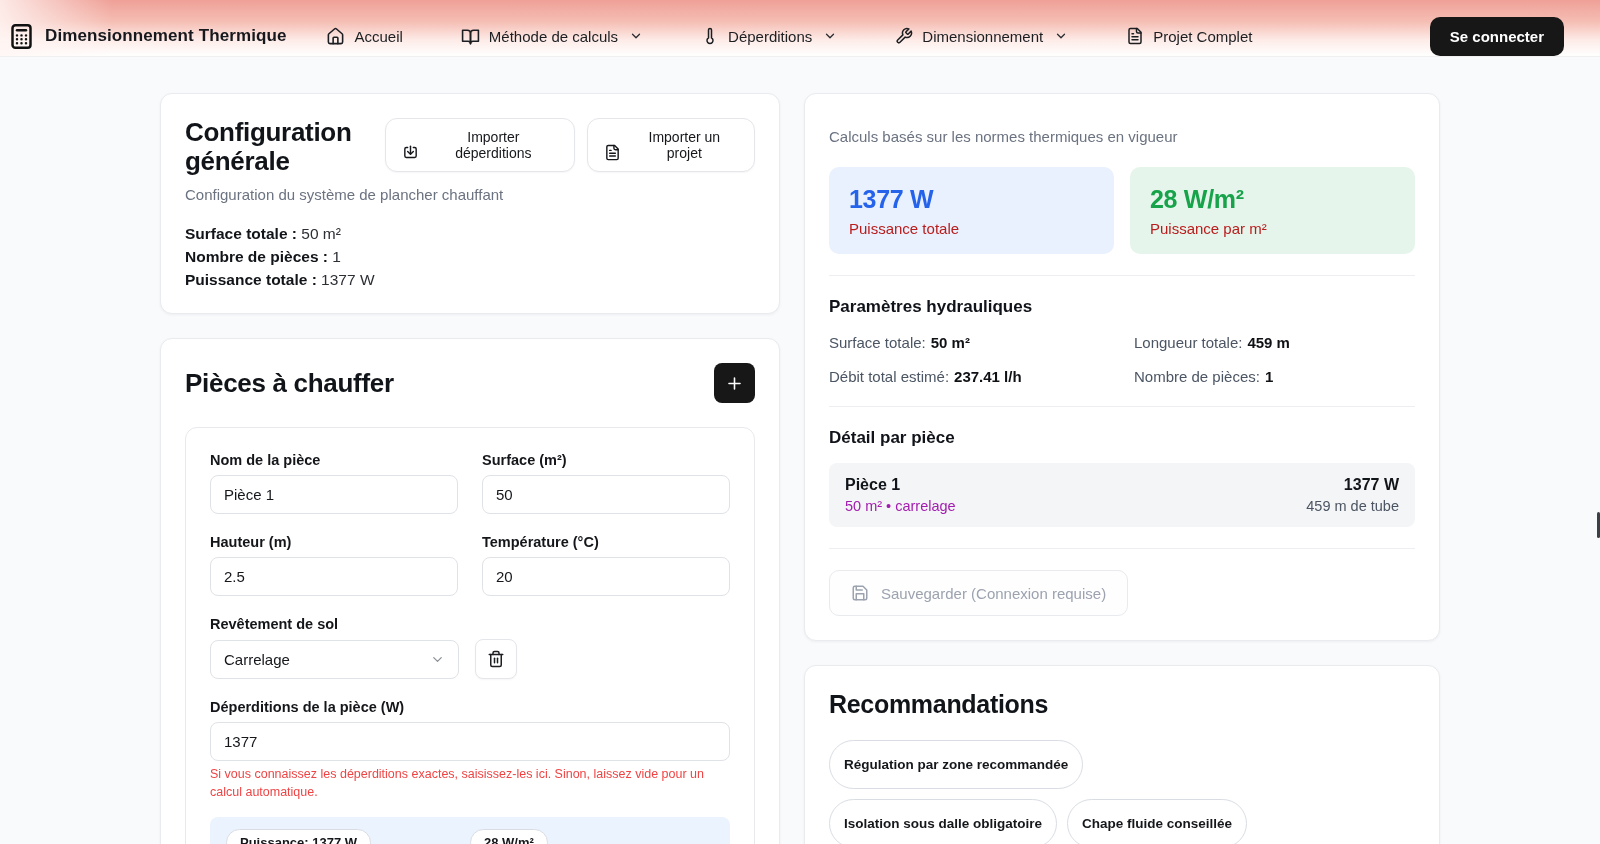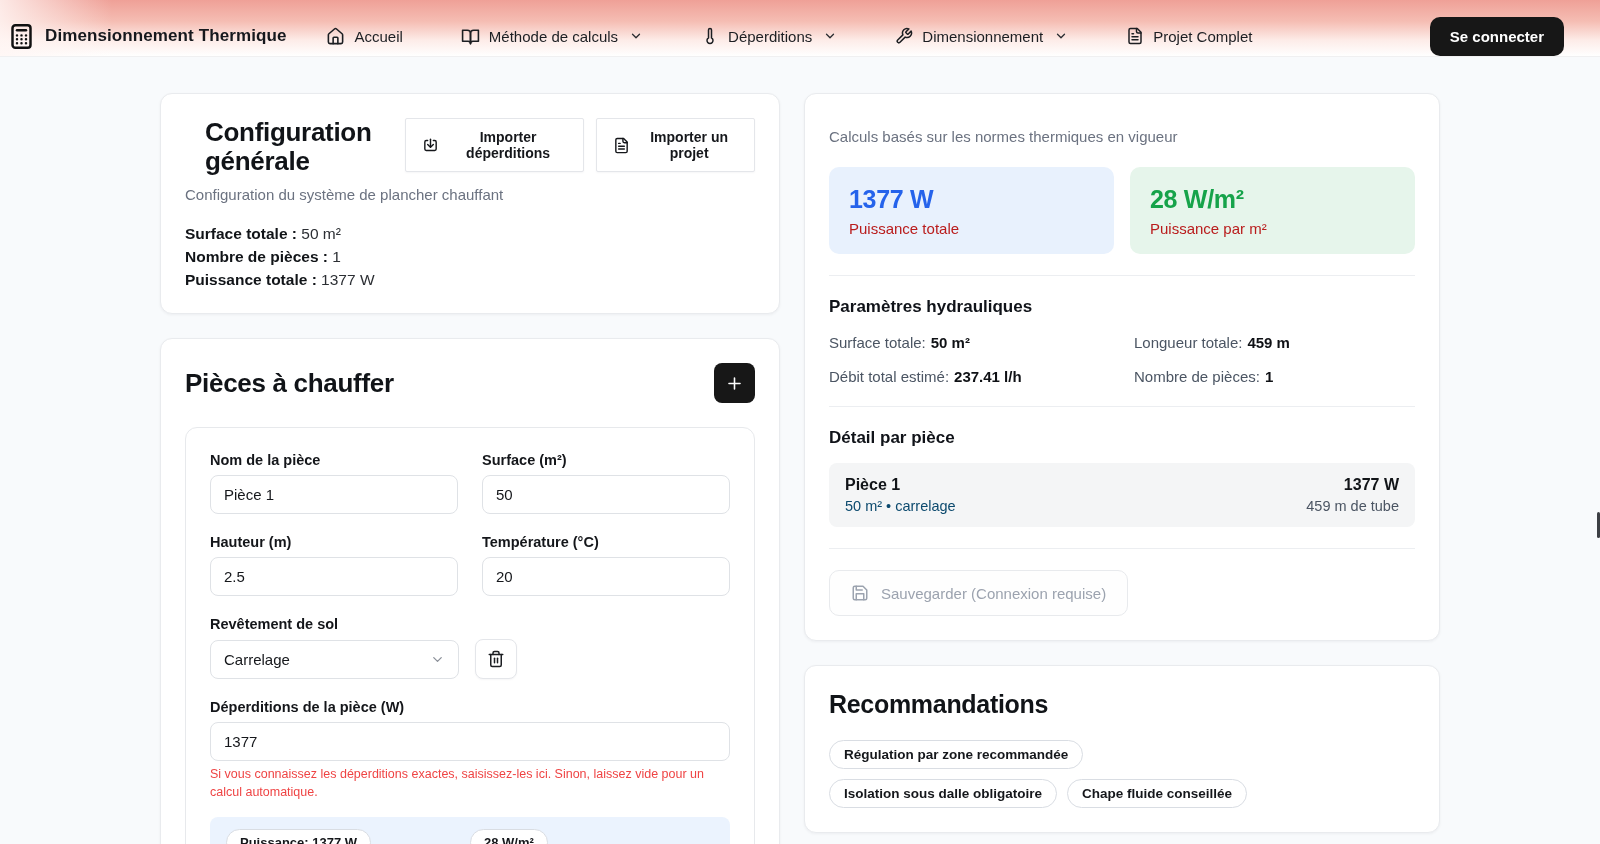--- a/index.html
+++ b/index.html
@@ -34,26 +34,26 @@
   
   .main { display:grid; grid-template-columns:620px 636px; gap:24px; padding:36px 160px 0; }
   .card {
     background:#fff; border:1px solid #e9ebee; border-radius:12px;
     box-shadow:0 1px 3px rgba(16,24,40,.05); padding:24px;
   }
   .col { display:flex; flex-direction:column; gap:24px; }
 
   
   .config-head { display:flex; justify-content:space-between; align-items:flex-start; }
-  .config-title { font-size:26px; line-height:1.12; font-weight:700; max-width:200px; letter-spacing:-.3px;margin-left:20px; }
+  .config-title { font-size:26px; line-height:1.12; font-weight:700; max-width:200px; letter-spacing:-.3px; }
   .head-buttons { display:flex; gap:12px; }
   .outline-btn {
-    display:flex; align-items:center; gap:10px; background:#fff; cursor:pointer;
-    border:1px solid #e4e6ea; border-radius:2px; padding:10px 16px;
-    font-family:inherit; font-size:14px; font-weight:700; color:#15171b;
+    display:flex; align-items:flex-end; gap:10px; background:#fff; cursor:pointer;
+    border:1px solid #e4e6ea; border-radius:12px; padding:10px 16px;
+    font-family:inherit; font-size:14px; font-weight:400; color:#15171b;
     box-shadow:0 1px 2px rgba(16,24,40,.04);
   }
   .card-sub { color:#6b7280; font-size:15px; margin-top:10px; }
   .config-stats { margin-top:22px; display:flex; flex-direction:column; gap:5px; }
   .stat-line { font-size:15.5px; color:#2c2f34; }
   .stat-line b { color:#111418; font-weight:700; }
 
   
   .rooms-head { display:flex; justify-content:space-between; align-items:center; }
   .rooms-title { font-size:26px; font-weight:700; letter-spacing:-.3px; }
@@ -104,35 +104,35 @@
   .divider { border-top:1px solid #eceef1; margin:21px 0; }
   .section-h { font-size:17px; font-weight:700; color:#101319; }
   .hydro-grid { display:grid; grid-template-columns:1fr 1fr; gap:17px 24px; margin-top:17px; }
   .hydro-item { font-size:15px; color:#4b5563; }
   .hydro-item b { color:#0f1115; font-weight:700; margin-left:5px; }
   .room-row {
     margin-top:15px; background:#f4f5f6; border-radius:8px; padding:13px 16px;
     display:flex; justify-content:space-between; align-items:center;
   }
   .room-name { font-size:16px; font-weight:700; }
-  .room-meta { font-size:14.5px; color:#0c4a6e; margin-top:4px; }
+  .room-meta { font-size:14.5px; color:#a21caf; margin-top:4px; }
   .room-power { font-size:16px; font-weight:700; text-align:right; }
   .room-tube { font-size:14.5px; color:#4b5563; margin-top:4px; text-align:right; }
   .save-btn {
     display:flex; align-items:center; gap:12px; background:#fefefe; cursor:default;
     border:1px solid #e8eaed; border-radius:10px; padding:13px 21px;
     font-family:inherit; font-size:15px; color:#9ca3af; width:fit-content;
   }
 
   
   .reco-title { font-size:25px; font-weight:700; letter-spacing:-.3px; }
   .reco-pills { display:flex; flex-wrap:wrap; gap:10px; margin-top:21px; max-width:480px; }
   .reco-pill {
     background:#fff; border:1px solid #d9dde3; border-radius:999px;
-    padding:6px 14px; font-size:13.5px; font-weight:700; color:#15171b; white-space:nowrap;
+    padding:16px 14px; font-size:13.5px; font-weight:700; color:#15171b; white-space:nowrap;
   }
 
   .scroll-mark { position:fixed; right:0; top:512px; width:3px; height:26px; background:#3c3f44; border-radius:2px; }
 </style>
 </head>
 <body>
 
 <header class="navbar">
   <div class="brand">
     <span class="brand-logo">

